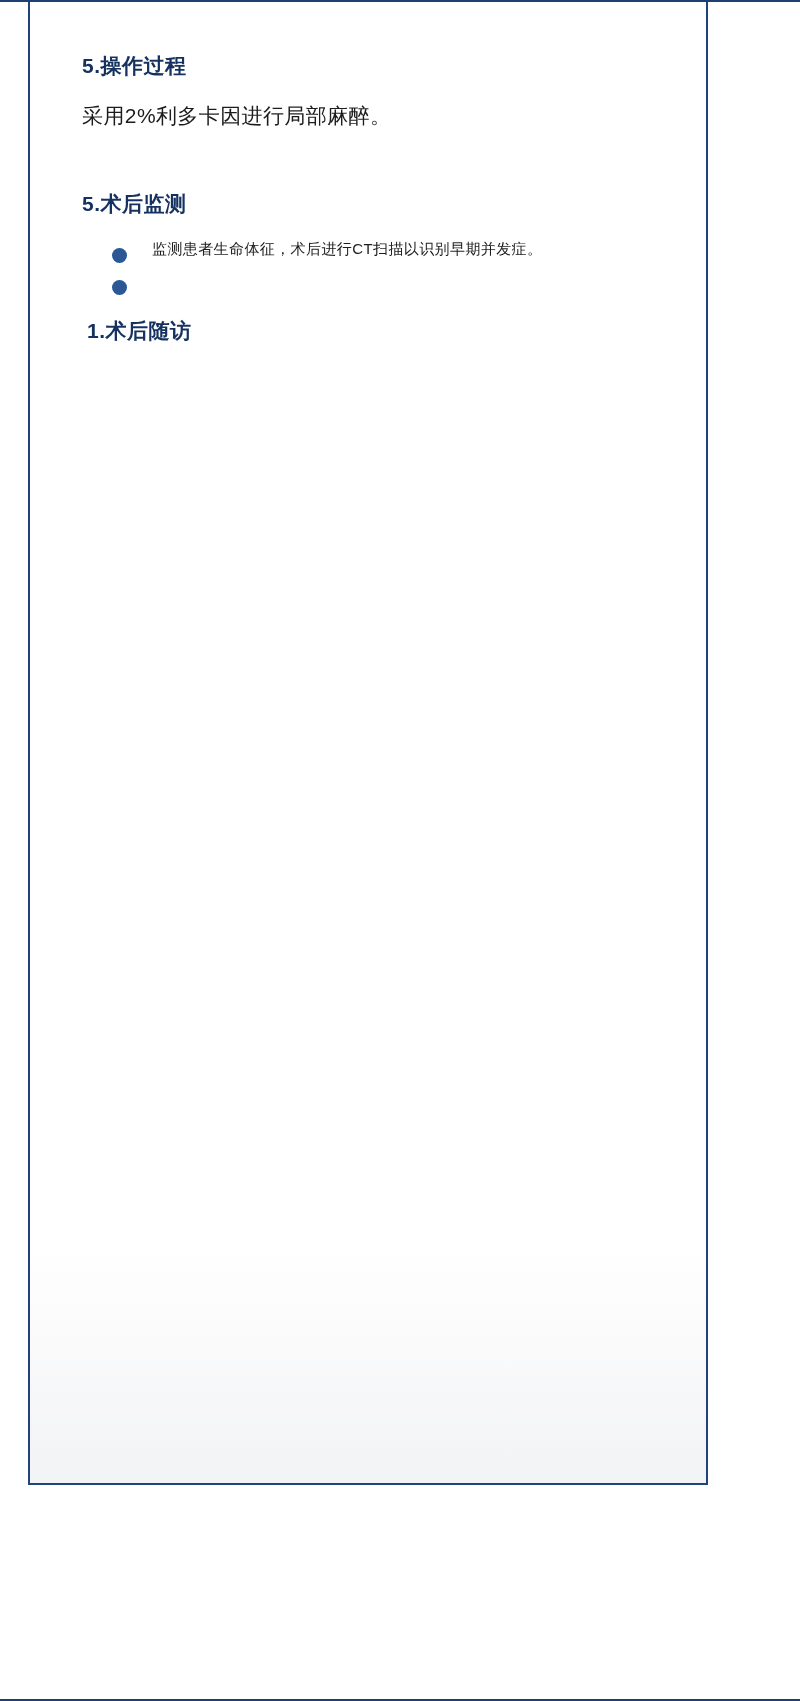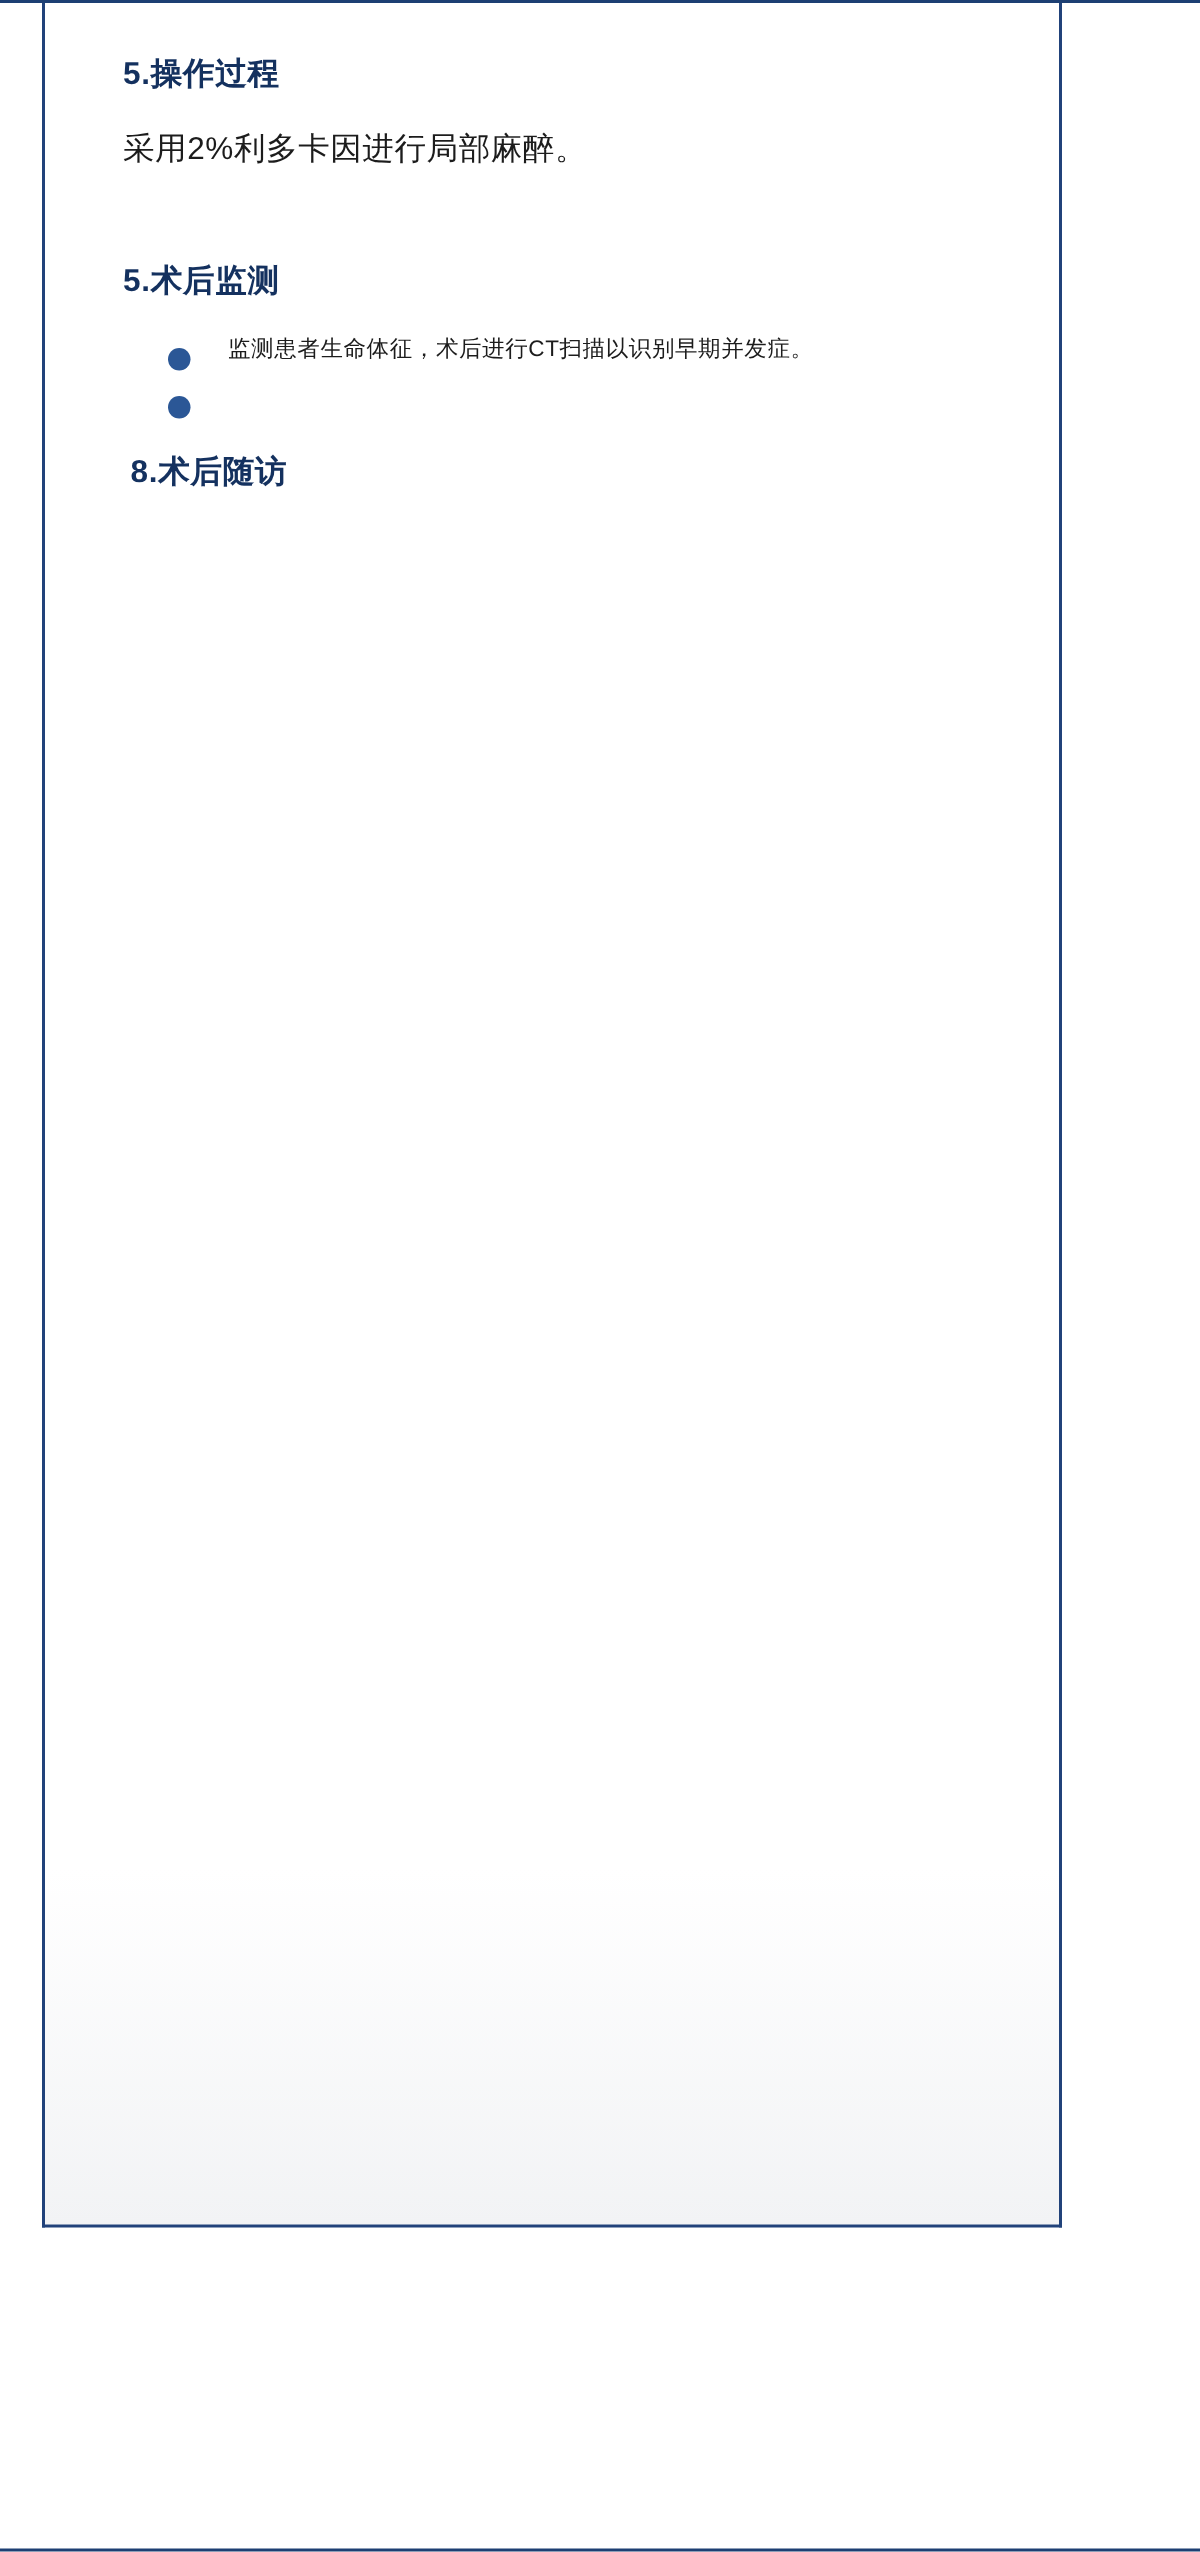--- a/index.html
+++ b/index.html
@@ -48,21 +48,21 @@
   .content {
     position: absolute;
     left: 52px;
     top: 34px;
     width: 630px;
   }
   h2.section-title {
     font-size: 21px;
     font-weight: bold;
     color: #14315f;
-    margin: 0 0 18px 0;
+    margin: 16px 0 18px 0;
     letter-spacing: 0.5px;
     line-height: 1.3;
   }
   p.para {
     font-size: 21px;
     color: #1c1c1c;
     margin: 0 0 8px 0;
     line-height: 1.85;
     letter-spacing: 0.4px;
   }
@@ -122,20 +122,20 @@
             <span>监测患者生命体征，术后进行CT扫描以识别早期并发症。</span>
           </li>
           <li>
             <span class="dot"></span>
           </li>
         </ul>
       </div>
 
 
       <div class="block tight">
-        <h2 class="section-title indent-title"> 8.术后随访</h2>
+        <h2 class="section-title indent-title"> 1.术后随访</h2>
       </div>
 
     </div>
   </div>
 
   <div class="edge-rule bottom"></div>
 </div>
 
 </body></html>

